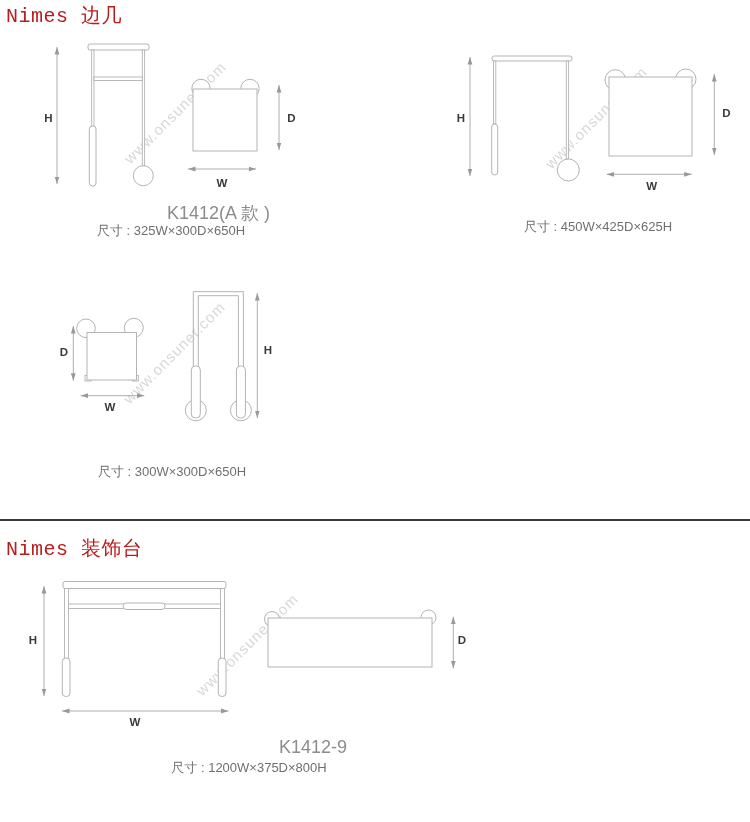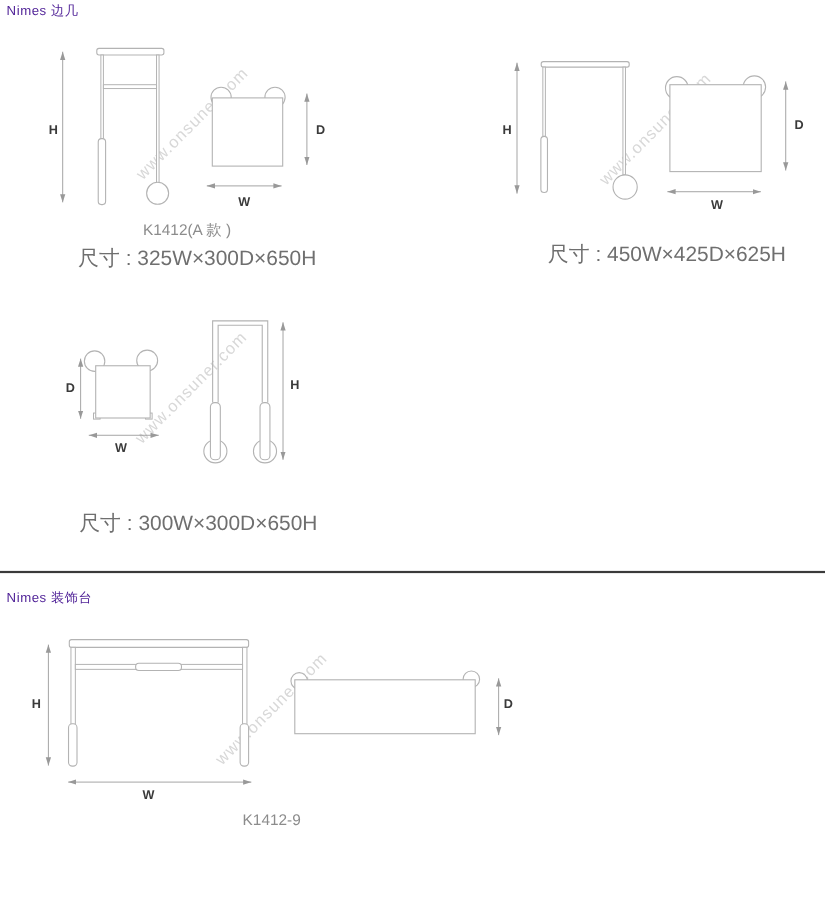--- a/index.html
+++ b/index.html
@@ -1,21 +1,21 @@
 <!DOCTYPE html>
 <html><head>
 <meta charset="utf-8">
 <style>
   html,body{margin:0;padding:0;background:#ffffff;}
   body{width:750px;height:822px;position:relative;overflow:hidden;
        font-family:"Liberation Sans", sans-serif;}
   .page{position:absolute;inset:0;background:#ffffff;}
-  .heading{position:absolute;font-size:12px;color:#4c1d95;letter-spacing:0.5px;white-space:nowrap;}
-  .model-label{position:absolute;font-size:14px;color:#8c8c8c;text-align:center;white-space:nowrap;}
-  .size-label{position:absolute;font-size:19px;color:#6f6f6f;text-align:center;white-space:nowrap;}
+  .heading{position:absolute;font-size:20px;color:#b91c1c;letter-spacing:0.5px;white-space:nowrap;font-family:Liberation Mono, monospace;}
+  .model-label{position:absolute;font-size:18px;color:#8c8c8c;text-align:right;white-space:nowrap;}
+  .size-label{position:absolute;font-size:13px;color:#6f6f6f;text-align:center;white-space:nowrap;}
   .watermark{position:absolute;width:170px;text-align:center;font-size:15px;color:#d8d8d8;
              letter-spacing:1px;transform:rotate(-45deg);white-space:nowrap;pointer-events:none;}
   .divider{position:absolute;left:0;width:750px;height:2px;background:#3a3a3a;}
   svg.drawing{position:absolute;overflow:visible;}
   .ln{stroke:#b3b3b3;stroke-width:1;fill:none;}
   .lnf{stroke:#b3b3b3;stroke-width:1;fill:#ffffff;}
   .lnt{stroke:#b3b3b3;stroke-width:0.9;fill:#ffffff;}
   .dimline{stroke:#999999;stroke-width:0.8;fill:none;}
   .dimtxt{font-family:"Liberation Sans", sans-serif;font-size:11.5px;font-weight:bold;
           fill:#3a3a3a;text-anchor:middle;}
@@ -169,14 +169,15 @@
       <circle class="lnf" cx="403.5" cy="39.5" r="7.5"></circle>
       <rect class="lnf" x="243" y="40" width="164" height="49"></rect>
     </g>
     <g>
       <line class="dimline" x1="428.3" y1="38.7" x2="428.3" y2="90.3" marker-start="url(#ah4)" marker-end="url(#ah4)"></line>
       <text class="dimtxt" x="437" y="65.5">D</text>
     </g>
   </svg>
 
   <div class="model-label" style="left:147px;top:737px;width:200px">K1412-9</div>
+  <div class="size-label" style="left:149px;top:759px;width:200px">尺寸 : 1200W×375D×800H</div>
 
 </div>
 
 </body></html>

